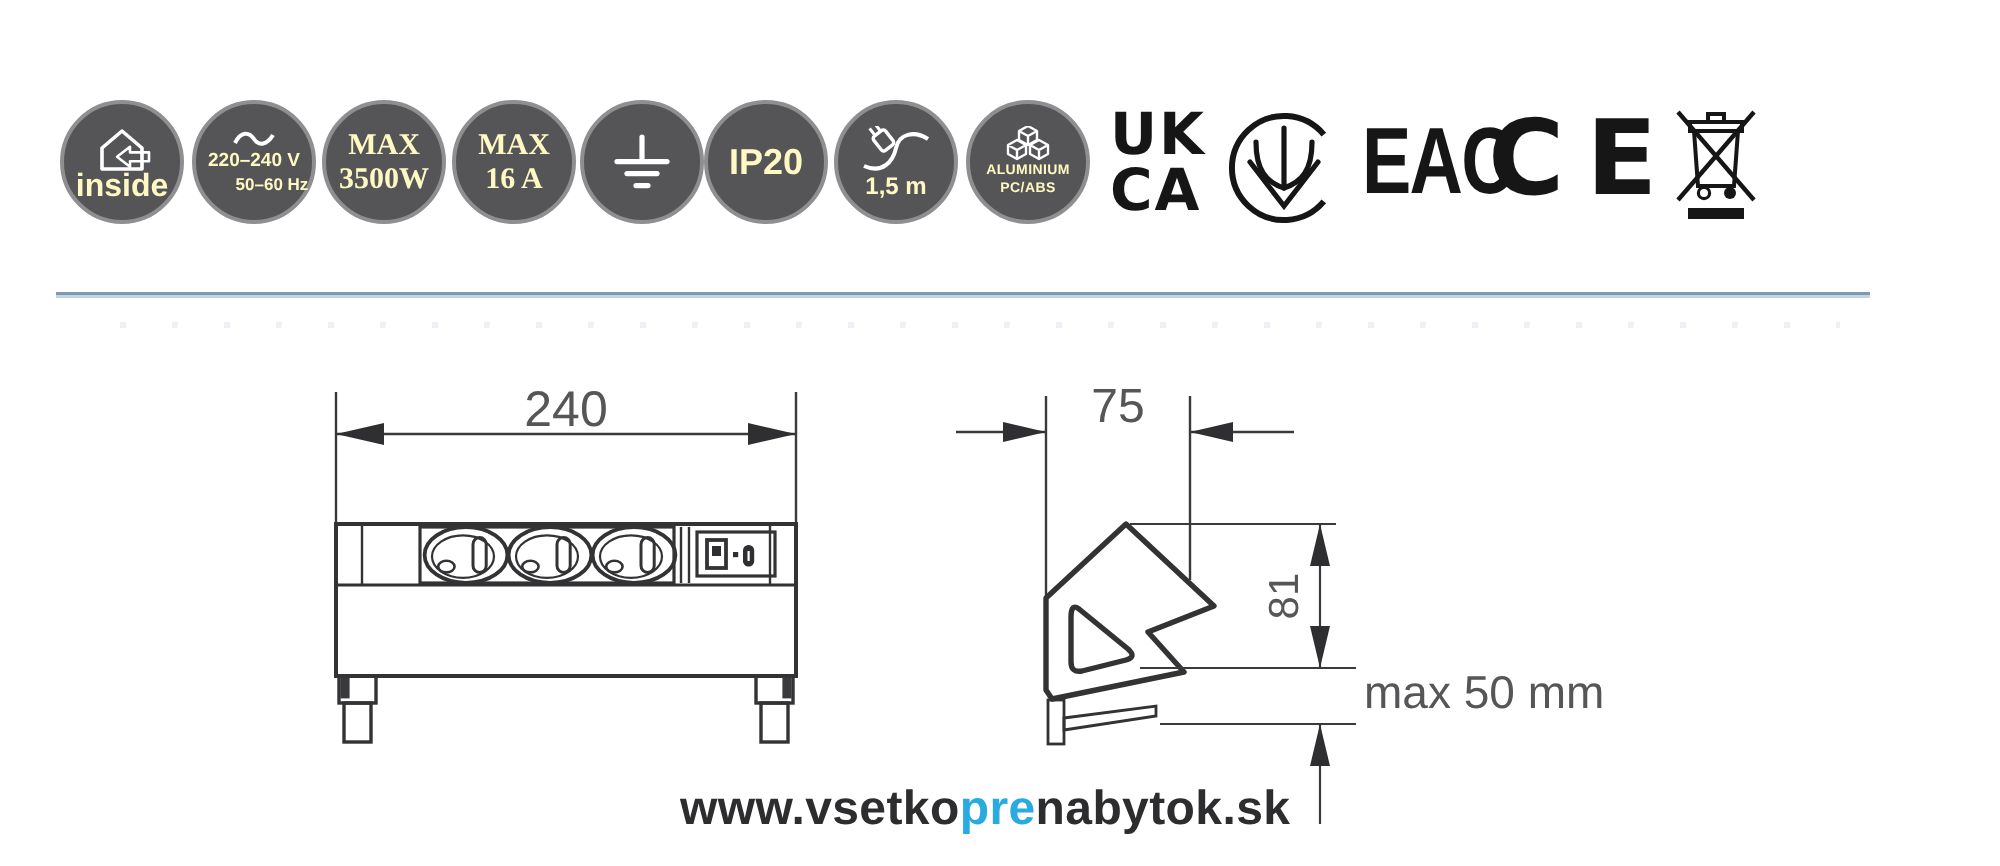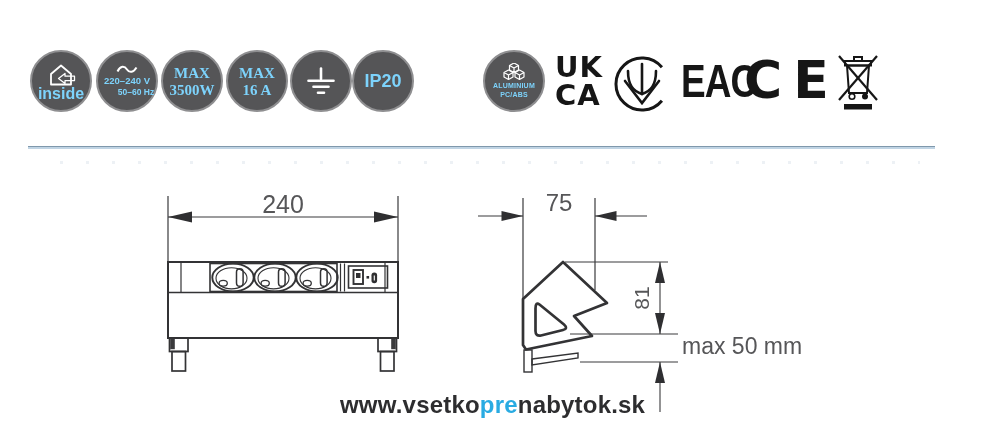--- a/index.html
+++ b/index.html
@@ -3,21 +3,21 @@
 <meta charset="utf-8">
 <style>
   html,body{margin:0;padding:0;background:#fff;}
   .canvas{position:relative;width:1000px;height:433px;background:#ffffff;
           font-family:"Liberation Sans",sans-serif;overflow:hidden;}
 
   
   .badge{position:absolute;top:50px;width:62px;height:62px;border-radius:50%;
          background:#555557;border:2.5px solid #8f8f91;box-sizing:border-box;
          display:flex;flex-direction:column;align-items:center;justify-content:center;
-         gap:1px;color:#7dd3fc;text-align:center;}
+         gap:1px;color:#fef9c3;text-align:center;}
   .badge span{display:block;white-space:nowrap;}
   .t15{font-size:15px;font-weight:bold;line-height:16px;font-family:Liberation Serif, serif;}
   .t11{font-size:16px;font-weight:bold;line-height:12px;}
   .t95{font-size:9.5px;font-weight:bold;line-height:11px;}
   .t8{font-size:8.5px;font-weight:bold;line-height:10px;margin-left:18px;}
   .t18{font-size:18px;font-weight:bold;line-height:19px;}
   .t12{font-size:12px;font-weight:bold;line-height:13px;}
   .t7{font-size:7px;font-weight:bold;line-height:8.5px;letter-spacing:.2px;}
 
   
@@ -92,20 +92,31 @@
         <line x1="7.5" y1="19.8" x2="22.5" y2="19.8"></line>
         <line x1="12" y1="25.8" x2="18" y2="25.8"></line>
       </g>
     </svg>
   </div>
 
   <div class="badge" style="left:352px">
     <span class="t18">IP20</span>
   </div>
 
+  <div class="badge" style="left:417px">
+    <svg width="38" height="23" viewBox="0 0 38 23">
+      <path d="M3,20 C12,24 17.5,18 19,11 C20.5,4 28,2 35,6.5" fill="none" stroke="#fff" stroke-width="2"></path>
+      <g transform="translate(7,6) rotate(-38)">
+        <rect x="0" y="0" width="7.5" height="9" rx="1.5" fill="none" stroke="#fff" stroke-width="1.7"></rect>
+        <line x1="2" y1="0" x2="2" y2="-4.5" stroke="#fff" stroke-width="1.5"></line>
+        <line x1="5.5" y1="0" x2="5.5" y2="-4.5" stroke="#fff" stroke-width="1.5"></line>
+      </g>
+    </svg>
+    <span class="t12">1,5 m</span>
+  </div>
 
   <div class="badge" style="left:483px">
     <svg width="26" height="18" viewBox="0 0 26 18">
       <g stroke="#fff" stroke-width="1.2" fill="none" stroke-linejoin="round">
         <path transform="translate(13,5)" d="M-4.5,-2.5 L0,-5 L4.5,-2.5 L4.5,2 L0,4.5 L-4.5,2 Z M-4.5,-2.5 L0,0 L4.5,-2.5 M0,0 L0,4.5"></path>
         <path transform="translate(7.5,12)" d="M-4.5,-2.5 L0,-5 L4.5,-2.5 L4.5,2 L0,4.5 L-4.5,2 Z M-4.5,-2.5 L0,0 L4.5,-2.5 M0,0 L0,4.5"></path>
         <path transform="translate(18.5,12)" d="M-4.5,-2.5 L0,-5 L4.5,-2.5 L4.5,2 L0,4.5 L-4.5,2 Z M-4.5,-2.5 L0,0 L4.5,-2.5 M0,0 L0,4.5"></path>
       </g>
     </svg>
     <span class="t7">ALUMINIUM</span>

